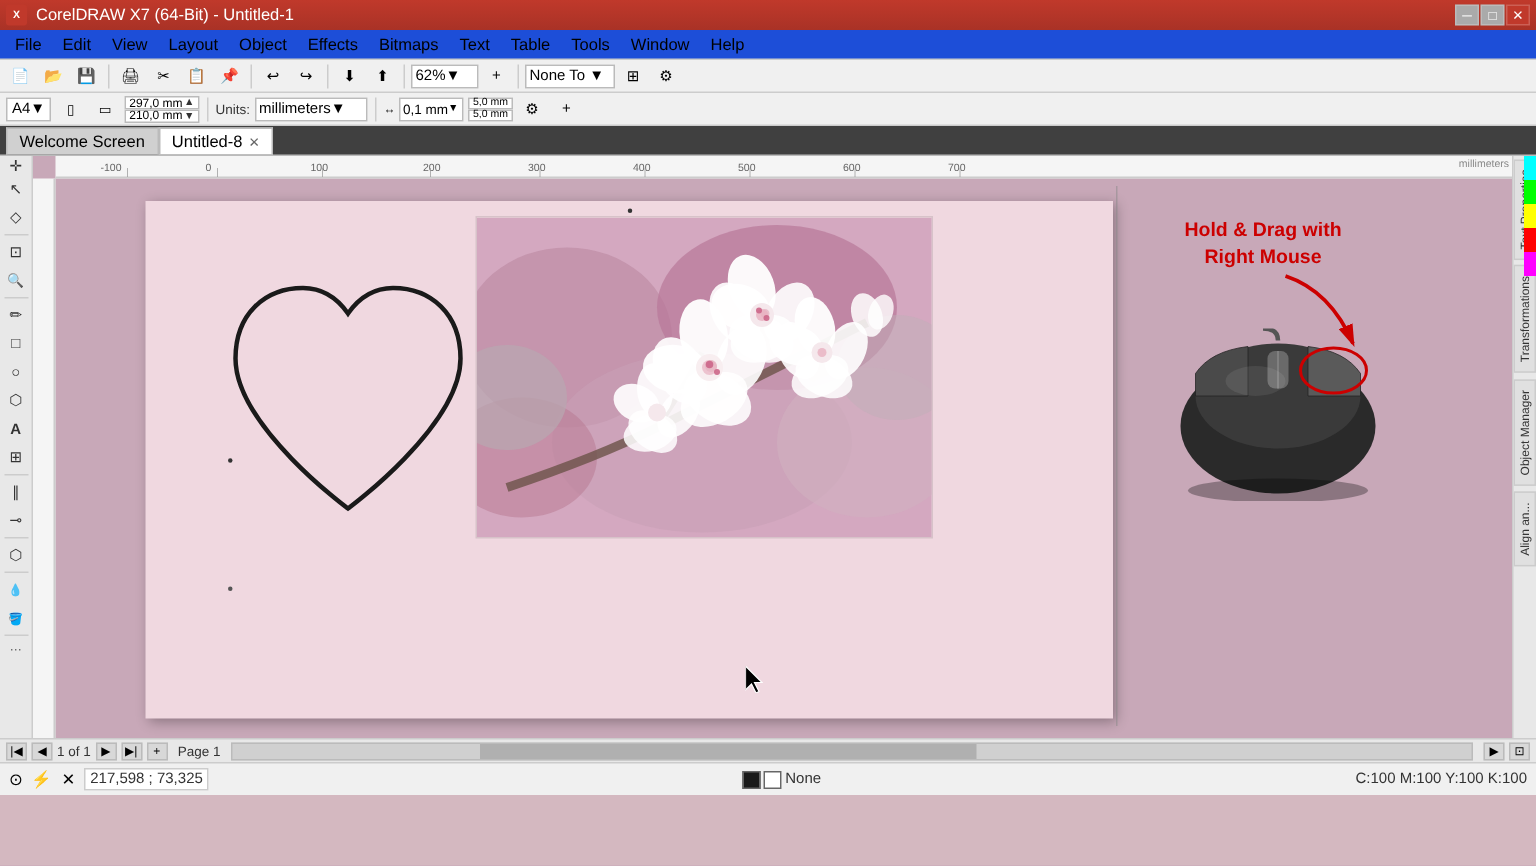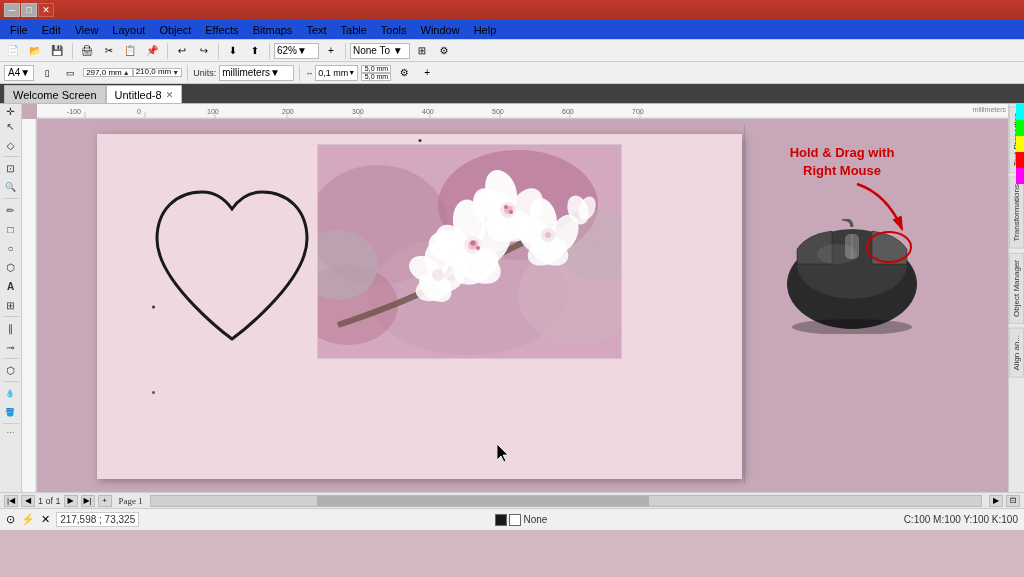--- a/index.html
+++ b/index.html
@@ -169,20 +169,24 @@
       align-items: center;
       padding: 0 8px;
       gap: 8px;
       font-size: 10px;
     }
   </style>
 </head>
 <body>
 
 <div id="title-bar">
+  <div style="display:flex;align-items:center;gap:6px;">
+    <div style="width:14px;height:14px;background:#c0392b;border-radius:2px;display:flex;align-items:center;justify-content:center;color:white;font-size:7px;font-weight:bold;">X</div>
+    <span>CorelDRAW X7 (64-Bit) - Untitled-1</span>
+  </div>
   <div style="display:flex;gap:1px;">
     <div style="width:16px;height:14px;background:#aaa;border:1px solid rgba(255,255,255,0.2);display:flex;align-items:center;justify-content:center;font-size:9px;color:white;cursor:pointer;">─</div>
     <div style="width:16px;height:14px;background:#aaa;border:1px solid rgba(255,255,255,0.2);display:flex;align-items:center;justify-content:center;font-size:9px;color:white;cursor:pointer;">□</div>
     <div style="width:16px;height:14px;background:#c0392b;border:1px solid rgba(255,255,255,0.2);display:flex;align-items:center;justify-content:center;font-size:9px;color:white;cursor:pointer;">✕</div>
   </div>
 </div>
 
 <div id="menu-bar">
   <div class="menu-item">File</div>
   <div class="menu-item">Edit</div>
@@ -228,21 +232,21 @@
 </div>
 
 <div id="toolbar2" style="height:22px;background:#f0f0f0;border-bottom:1px solid #ccc;display:flex;align-items:center;padding:0 4px;gap:3px;">
   <div style="height:16px;border:1px solid #bbb;background:white;padding:0 3px;font-size:10px;display:flex;align-items:center;min-width:28px;cursor:pointer;">
     <span>A4</span>
     <span>▼</span>
   </div>
   <div class="tb-btn" style="font-size:9px;">▯</div>
   <div class="tb-btn" style="font-size:9px;">▭</div>
   <div style="display:flex;align-items:center;gap:2px;">
-    <div style="display:flex;flex-direction:row;align-items:flex-end;">
+    <div style="display:flex;flex-direction:column;align-items:flex-end;">
       <div style="height:9px;border:1px solid #bbb;background:white;padding:0 2px;font-size:8px;min-width:38px;display:flex;align-items:center;justify-content:flex-end;">
         <span>297,0 mm</span>
         <span style="font-size:7px;color:#333;cursor:pointer;margin-left:1px;">▲</span>
       </div>
       <div style="height:9px;border:1px solid #bbb;background:white;padding:0 2px;font-size:8px;min-width:38px;display:flex;align-items:flex-end;justify-content:flex-end;">
         <span>210,0 mm</span>
         <span style="font-size:7px;color:#333;cursor:pointer;margin-left:1px;">▼</span>
       </div>
     </div>
   </div>
@@ -505,21 +509,21 @@
 
 </div>
 
 <div id="bottom-bar" style="height:16px;background:#e8e8e8;border-top:1px solid #ccc;display:flex;align-items:center;padding:0 4px;gap:3px;">
   <div class="page-nav-btn">|◀</div>
   <div class="page-nav-btn">◀</div>
   <span style="font-size:9px;color:#333;">1 of 1</span>
   <div class="page-nav-btn">▶</div>
   <div class="page-nav-btn">▶|</div>
   <div class="page-nav-btn">+</div>
-  <span style="font-size:9px;color:#333;margin-left:4px;font-family:Liberation Serif, serif;">Page 1</span>
+  <span style="font-size:9px;color:#333;margin-left:4px;">Page 1</span>
 
   <div style="flex:1;height:12px;background:#d0d0d0;border:1px solid #bbb;margin:0 4px;position:relative;cursor:pointer;">
     <div style="position:absolute;left:20%;width:40%;height:100%;background:#b0b0b0;"></div>
   </div>
 
   <div style="width:14px;height:12px;background:#d8d8d8;border:1px solid #bbb;display:flex;align-items:center;justify-content:center;font-size:8px;cursor:pointer;">▶</div>
   <div style="width:14px;height:12px;background:#d8d8d8;border:1px solid #bbb;display:flex;align-items:center;justify-content:center;font-size:8px;cursor:pointer;">⊡</div>
 </div>
 
 <div id="status-bar" style="height:22px;background:#f0f0f0;border-top:1px solid #ccc;display:flex;align-items:center;padding:0 6px;gap:6px;font-size:10px;">

